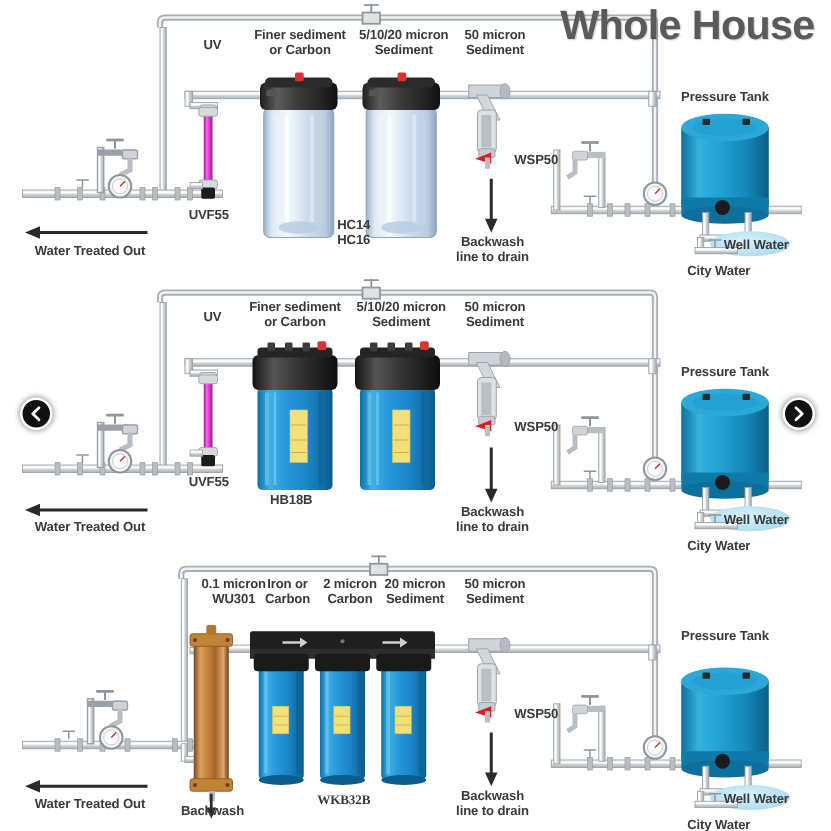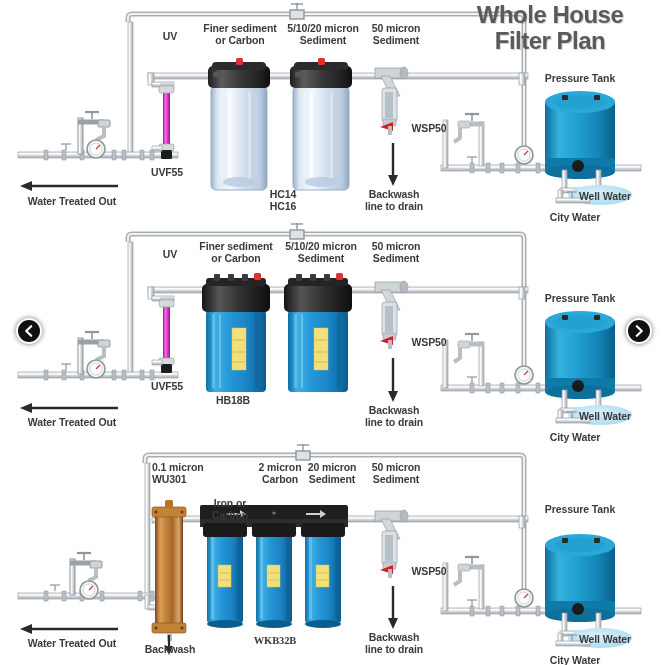--- a/index.html
+++ b/index.html
@@ -30,21 +30,21 @@
 
   
   .title-block {
     position: absolute;
     right: 6px; top: 2px;
     width: 218px;
     text-align: center;
     line-height: 1.08;
     color: #5a5a5a;
     font-weight: bold;
-    font-size: 24px;
+    font-size: 33px;
     letter-spacing: -0.5px;
     text-shadow: 1px 1px 1px rgba(0,0,0,0.18);
   }
   .title-block .l2 { display: block; }
 
   
   .lbl {
     position: absolute;
     color: #3a3a3a;
     font-size: 10.5px;
@@ -278,33 +278,32 @@
       <rect x="558" y="190" width="5" height="12" fill="url(#pipeV)" stroke="#9aa0a6" stroke-width="0.7"></rect>
       <rect x="556" y="198" width="34" height="5" fill="url(#pipeH)" stroke="#9aa0a6" stroke-width="0.7"></rect>
       <g stroke="#8f969b" stroke-width="1.2" fill="none">
         <line x1="572" y1="198" x2="572" y2="192"></line>
           <line x1="567" y1="192" x2="577" y2="192"></line>
       </g>
     </svg>
 
     <div class="title-block">
       <span>Whole House</span>
-      <span class="l2">Filter Plan</span>
     </div>
 
     <div class="lbl" style="left:150px; top:30px; width:40px;">UV</div>
     <div class="lbl" style="left:196px; top:22px; width:88px;">Finer sediment
 or Carbon</div>
     <div class="lbl" style="left:278px; top:22px; width:90px;">5/10/20 micron
 Sediment</div>
     <div class="lbl" style="left:362px; top:22px; width:68px;">50 micron
 Sediment</div>
     <div class="lbl" style="left:534px; top:72px; width:92px;">Pressure Tank</div>
     <div class="lbl" style="left:142px; top:166px; width:50px;">UVF55</div>
-    <div class="lbl" style="left:258px; top:188px; width:50px;">HC14
+    <div class="lbl" style="left:258px; top:174px; width:50px;">HC14
 HC16</div>
     <div class="lbl" style="left:404px; top:122px; width:50px;">WSP50</div>
     <div class="lbl" style="left:355px; top:188px; width:78px;">Backwash
 line to drain</div>
     <div class="lbl" style="left:12px;  top:195px; width:120px;">Water Treated Out</div>
     <div class="lbl" style="left:570px; top:190px; width:70px;">Well Water</div>
     <div class="lbl" style="left:540px; top:211px; width:70px;">City Water</div>
 
     <div class="hit" style="left:208px; top:58px; width:62px; height:134px;"></div>
     <div class="hit" style="left:290px; top:58px; width:62px; height:134px;"></div>
@@ -676,23 +675,23 @@
       <rect x="596" y="170" width="5" height="22" fill="url(#pipeV)" stroke="#9aa0a6" stroke-width="0.7"></rect>
       <ellipse cx="600" cy="195" rx="32" ry="10" fill="url(#poolG)"></ellipse>
       <rect x="558" y="190" width="5" height="12" fill="url(#pipeV)" stroke="#9aa0a6" stroke-width="0.7"></rect>
       <rect x="556" y="198" width="34" height="5" fill="url(#pipeH)" stroke="#9aa0a6" stroke-width="0.7"></rect>
       <g stroke="#8f969b" stroke-width="1.2" fill="none">
         <line x1="572" y1="198" x2="572" y2="192"></line>
           <line x1="567" y1="192" x2="577" y2="192"></line>
       </g>
     </svg>
 
-    <div class="lbl left" style="left:152px; top:18px; width:70px;">0.1 micron
+    <div class="lbl left" style="left:152px; top:18px; width:70px;text-align:center;">0.1 micron
 WU301</div>
-    <div class="lbl" style="left:205px; top:18px; width:50px;margin-top:36px;">Iron or
+    <div class="lbl" style="left:205px; top:18px; width:50px;">Iron or
 Carbon</div>
     <div class="lbl" style="left:252px; top:18px; width:56px;">2 micron
 Carbon</div>
     <div class="lbl" style="left:300px; top:18px; width:64px;">20 micron
 Sediment</div>
     <div class="lbl" style="left:362px; top:18px; width:68px;">50 micron
 Sediment</div>
     <div class="lbl" style="left:534px; top:60px; width:92px;">Pressure Tank</div>
     <div class="lbl" style="left:140px; top:200px; width:60px;">Backwash</div>
     <div class="lbl" style="left:240px; top:192px; width:70px;font-family:Liberation Serif, serif;">WKB32B</div>

